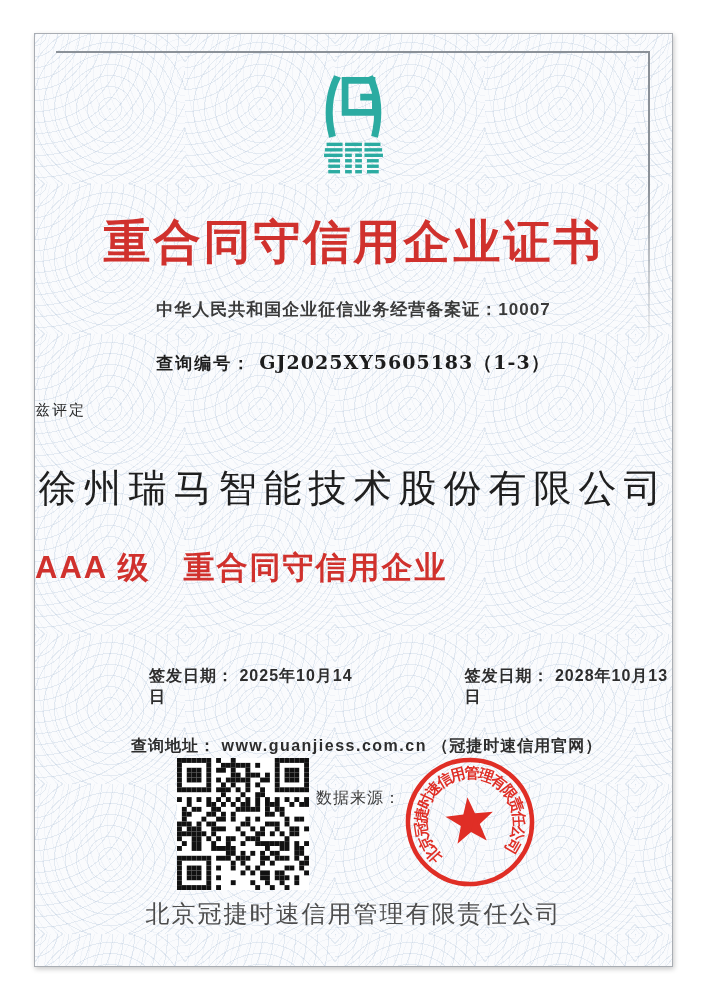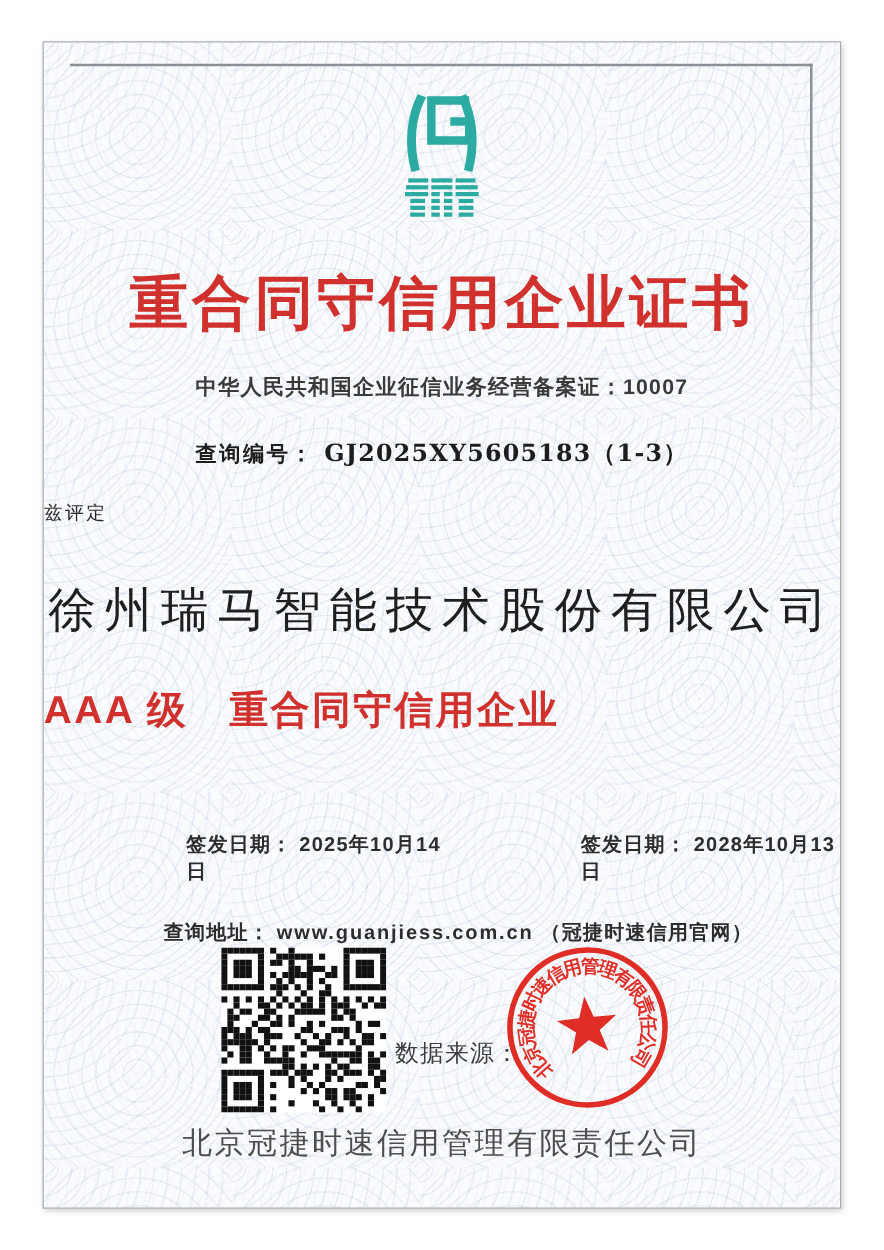--- a/index.html
+++ b/index.html
@@ -44,21 +44,21 @@
 
   .rating { position:absolute; top:513px; width:100%; text-align:left;
     font-size:31px; font-weight:bold; color:#d0312d; letter-spacing:2px; white-space:pre; }
 
   .dates-line { position:absolute; top:632px; left:96px; display:flex; gap:108px;
     font-size:16px; font-weight:bold; color:#2d2d2d; letter-spacing:1px;margin-left:18px; }
   .url-line { position:absolute; top:658px; left:96px; font-size:16px; font-weight:bold; color:#2d2d2d; letter-spacing:1px;margin-top:44px; }
   .url-line .url { letter-spacing:1.5px; }
 
   .qr-box { position:absolute; left:142px; top:724px; width:132px; height:132px; background:#ffffff; }
-  .data-source { position:absolute; left:281px; top:796px; font-size:19px; font-weight:500; color:#3c3c3c; letter-spacing:1px; }
+  .data-source { position:absolute; left:281px; top:754px; font-size:16px; font-weight:500; color:#3c3c3c; letter-spacing:1px; }
 
   .seal-wrap { position:absolute; left:367px; top:720px; width:136px; height:136px; opacity:0.95; transform:rotate(-6deg); }
 
   .issuer { position:absolute; top:864px; width:100%; text-align:center;
     font-size:24px; color:#4d4d4d; letter-spacing:2px; }
 </style>
 </head>
 <body>
 
 <div class="stage">

